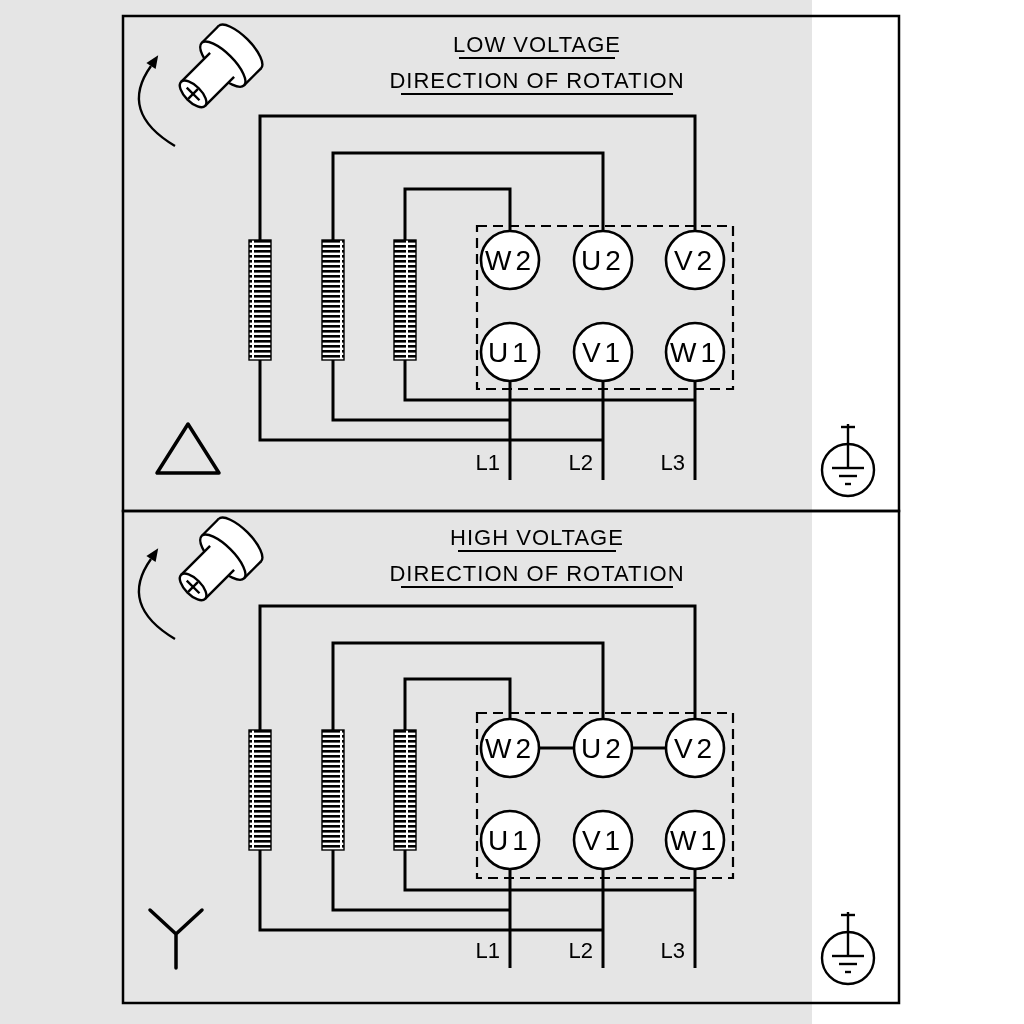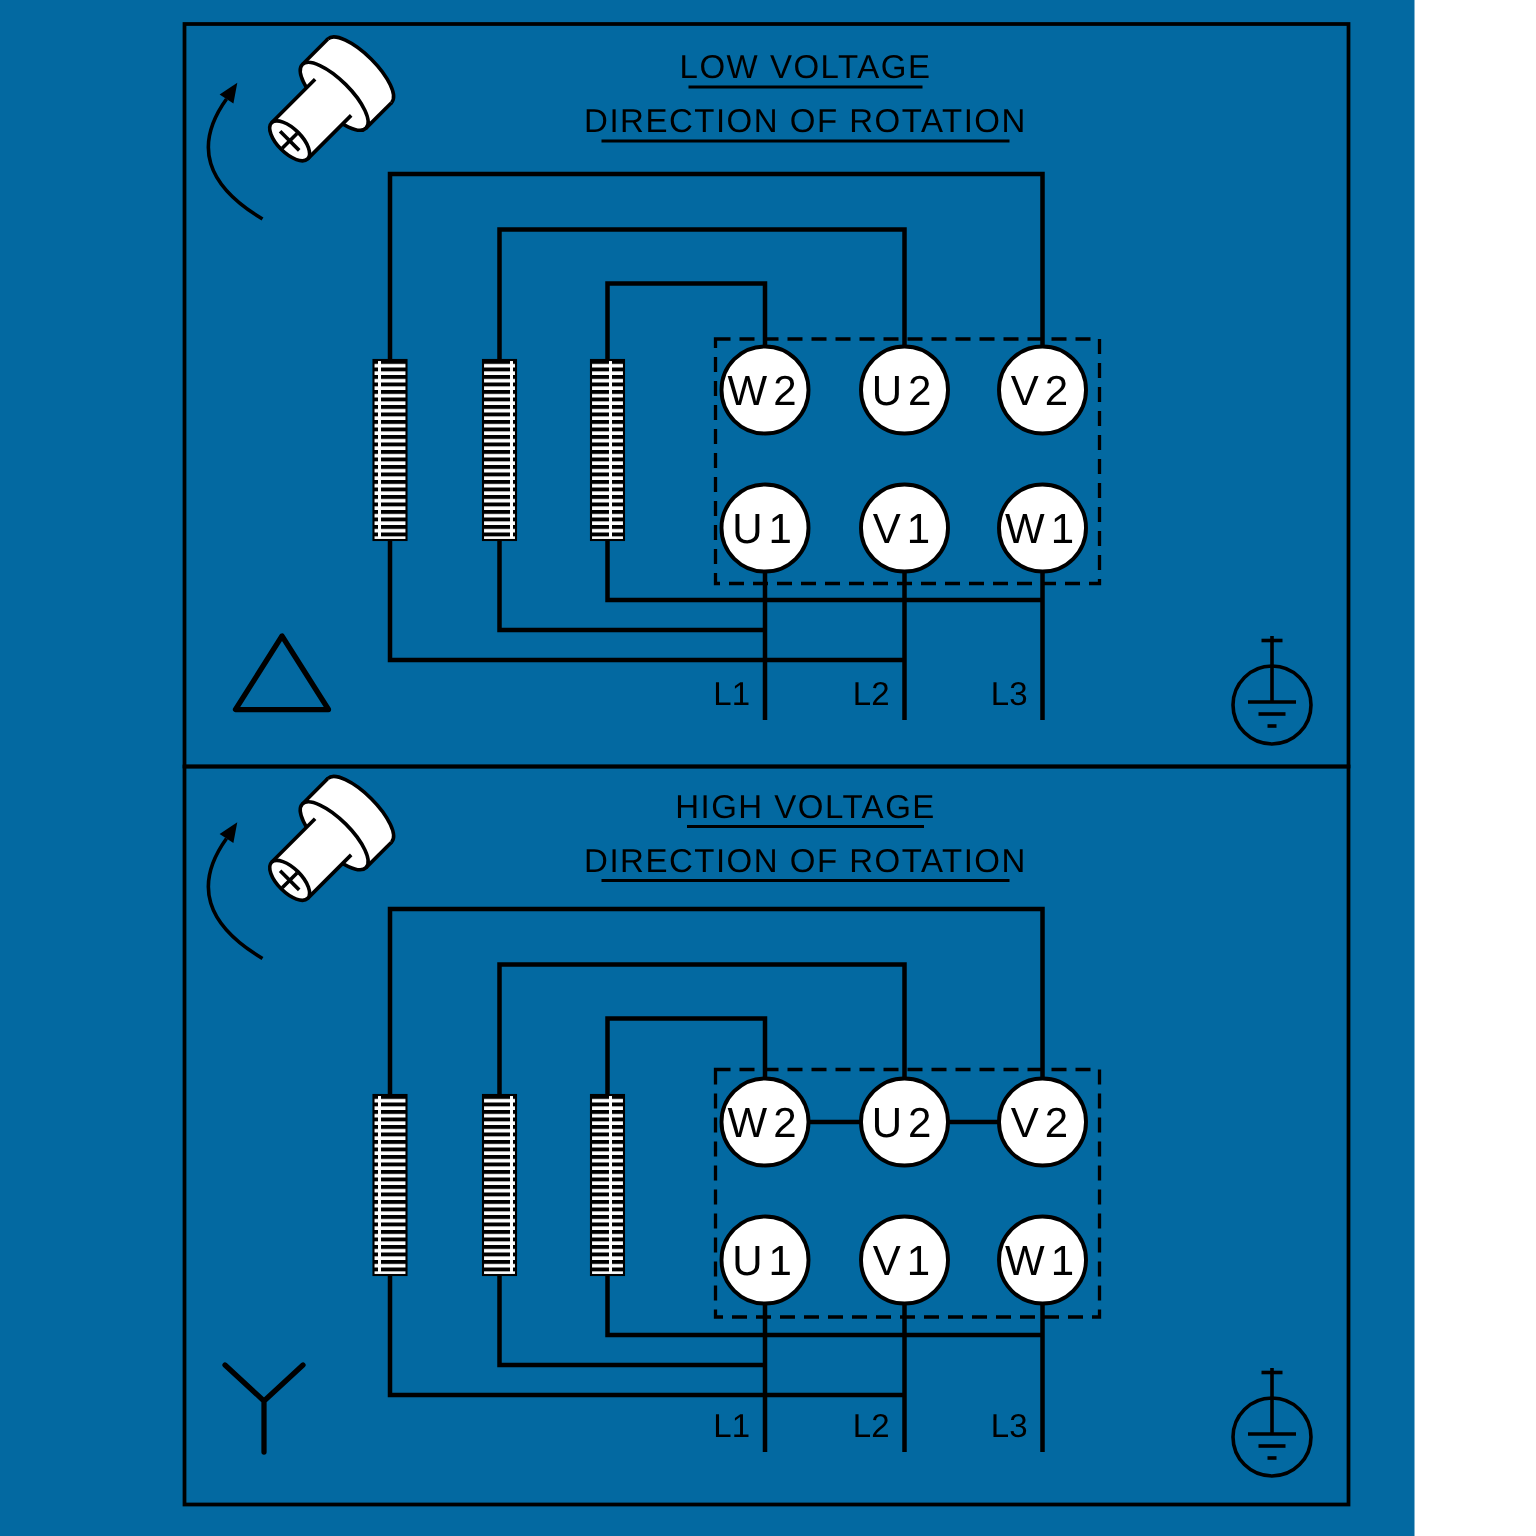--- a/index.html
+++ b/index.html
@@ -1,16 +1,16 @@
 <!DOCTYPE html>
 <html><head>
 <meta charset="utf-8">
 <style>
   html,body{margin:0;padding:0;background:#ffffff;}
-  .stage{width:943px;height:1024px;position:relative;background:#0369a1;font-family:"Liberation Sans",sans-serif;}
+  .stage{width:812px;height:1024px;position:relative;background:#e5e5e5;font-family:"Liberation Sans",sans-serif;}
   svg{display:block;}
   .wire{stroke:#000;stroke-width:3;fill:none;stroke-linejoin:miter;}
   .border-rect{stroke:#000;stroke-width:2.5;fill:none;}
   .dash{stroke:#000;stroke-width:2.2;fill:none;stroke-dasharray:10 6;}
   .terminal{stroke:#000;stroke-width:2.6;fill:#fff;}
   .tlabel{font-family:"Liberation Sans",sans-serif;font-size:28px;letter-spacing:4px;text-anchor:middle;fill:#000;}
   .title{font-family:"Liberation Sans",sans-serif;font-size:22px;letter-spacing:1px;text-anchor:middle;fill:#000;}
   .llabel{font-family:"Liberation Sans",sans-serif;font-size:22px;text-anchor:end;fill:#000;}
   .sym{stroke:#000;stroke-width:3.5;fill:none;stroke-linecap:round;stroke-linejoin:round;}
   .underline{stroke:#000;stroke-width:2;}

